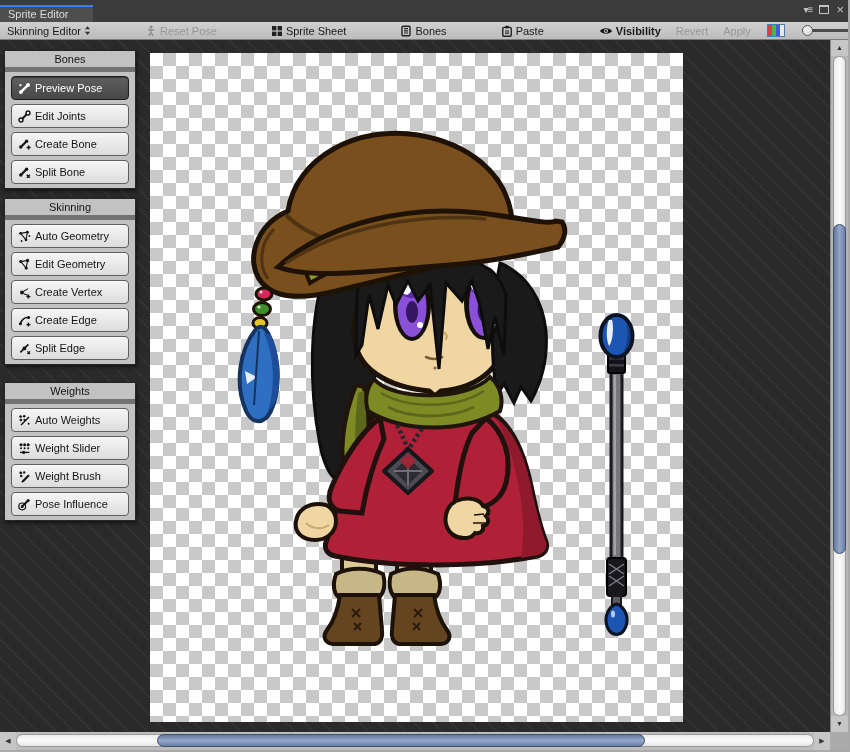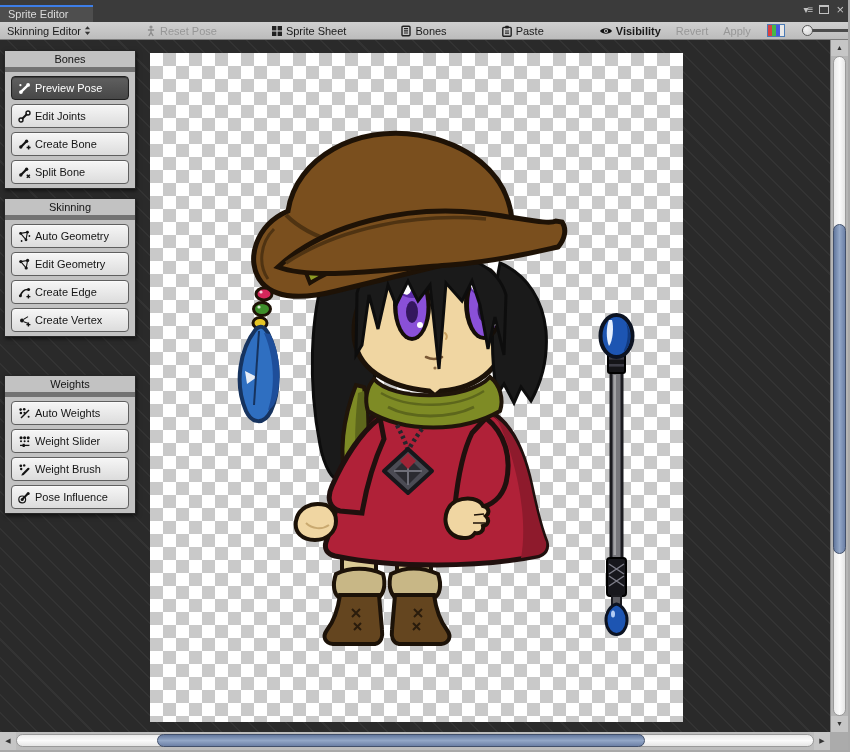--- a/index.html
+++ b/index.html
@@ -372,38 +372,46 @@
         <svg class="ico" viewBox="0 0 13 13">
           <path d="M2.8 3.6 L9.6 2.4 L8.2 10 Z" fill="none" stroke="currentColor" stroke-width="1.1"></path>
           <circle cx="2.8" cy="3.6" r="1.6" fill="currentColor"></circle>
             <circle cx="9.6" cy="2.4" r="1.6" fill="currentColor"></circle>
           <circle cx="8.2" cy="10" r="1.6" fill="currentColor"></circle>
         </svg>
         <span>Edit Geometry</span>
       </div>
       <div class="pbtn">
         <svg class="ico" viewBox="0 0 13 13">
+          <circle cx="4" cy="6.6" r="2" fill="currentColor"></circle>
+          <path d="M5.6 5.4 L10 2.6 M5.8 7.8 L10.4 9.4" stroke="currentColor" stroke-width="1.1" fill="none"></path>
+          <path d="M10.4 8.6 v4 M8.4 10.6 h4" stroke="currentColor" stroke-width="1.4" fill="none"></path>
+        </svg>
+        <span>Create Vertex</span>
+      </div>
+      <div class="pbtn">
+        <svg class="ico" viewBox="0 0 13 13">
           <path d="M2.4 9.8 C4 5 7.5 3.2 10.6 3.6" fill="none" stroke="currentColor" stroke-width="1.6"></path>
           <circle cx="2.4" cy="9.8" r="1.5" fill="currentColor"></circle>
             <circle cx="10.6" cy="3.6" r="1.5" fill="currentColor"></circle>
           <path d="M10.4 8.6 v4 M8.4 10.6 h4" stroke="currentColor" stroke-width="1.4" fill="none"></path>
         </svg>
         <span>Create Edge</span>
       </div>
       <div class="pbtn">
         <svg class="ico" viewBox="0 0 13 13">
-          <circle cx="4" cy="6.6" r="2" fill="currentColor"></circle>
-          <path d="M5.6 5.4 L10 2.6 M5.8 7.8 L10.4 9.4" stroke="currentColor" stroke-width="1.1" fill="none"></path>
-          <path d="M10.4 8.6 v4 M8.4 10.6 h4" stroke="currentColor" stroke-width="1.4" fill="none"></path>
-        </svg>
-        <span>Create Vertex</span>
-      </div>
-    </div>
-
-    <div class="panel" style="top:335px;">
+          <path d="M2.4 10.4 L10.4 2.4" stroke="currentColor" stroke-width="1.6" fill="none"></path>
+          <circle cx="6.4" cy="6.4" r="1.9" fill="currentColor"></circle>
+          <path d="M9.4 9.4 l2.6 2.6 m0 -2.6 l-2.6 2.6" stroke="currentColor" stroke-width="1.3" fill="none"></path>
+        </svg>
+        <span>Split Edge</span>
+      </div>
+    </div>
+
+    <div class="panel" style="top:342px;">
       <div class="panel-title">Weights</div>
       <div class="pbtn">
         <svg class="ico" viewBox="0 0 13 13">
           <circle cx="2.6" cy="2.6" r="1.3" fill="currentColor"></circle>
             <circle cx="6.2" cy="2.2" r="1.3" fill="currentColor"></circle>
           <circle cx="2.9" cy="6" r="1.3" fill="currentColor"></circle>
             <circle cx="6.5" cy="5.8" r="1.1" fill="currentColor"></circle>
           <path d="M3 11 L11 3" stroke="currentColor" stroke-width="1.5" fill="none"></path>
           <circle cx="10.6" cy="9.8" r="1" fill="currentColor"></circle>
         </svg>

